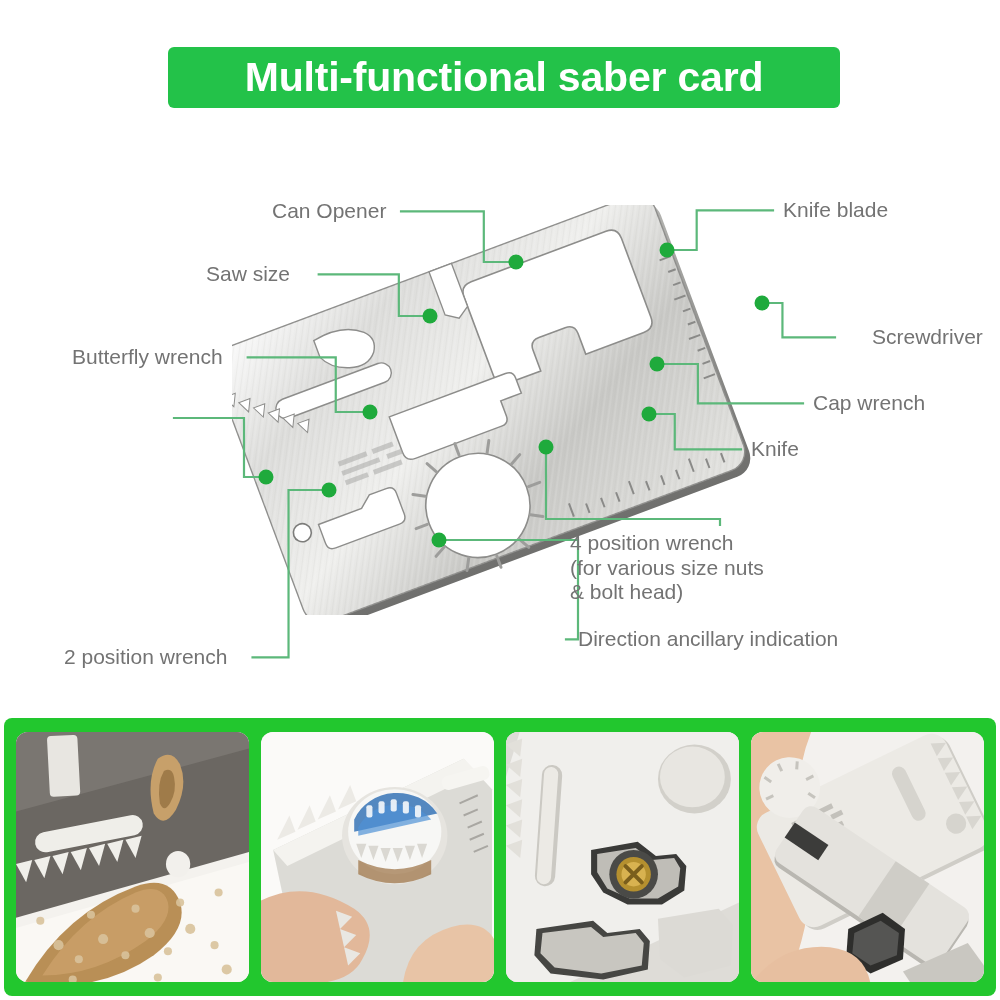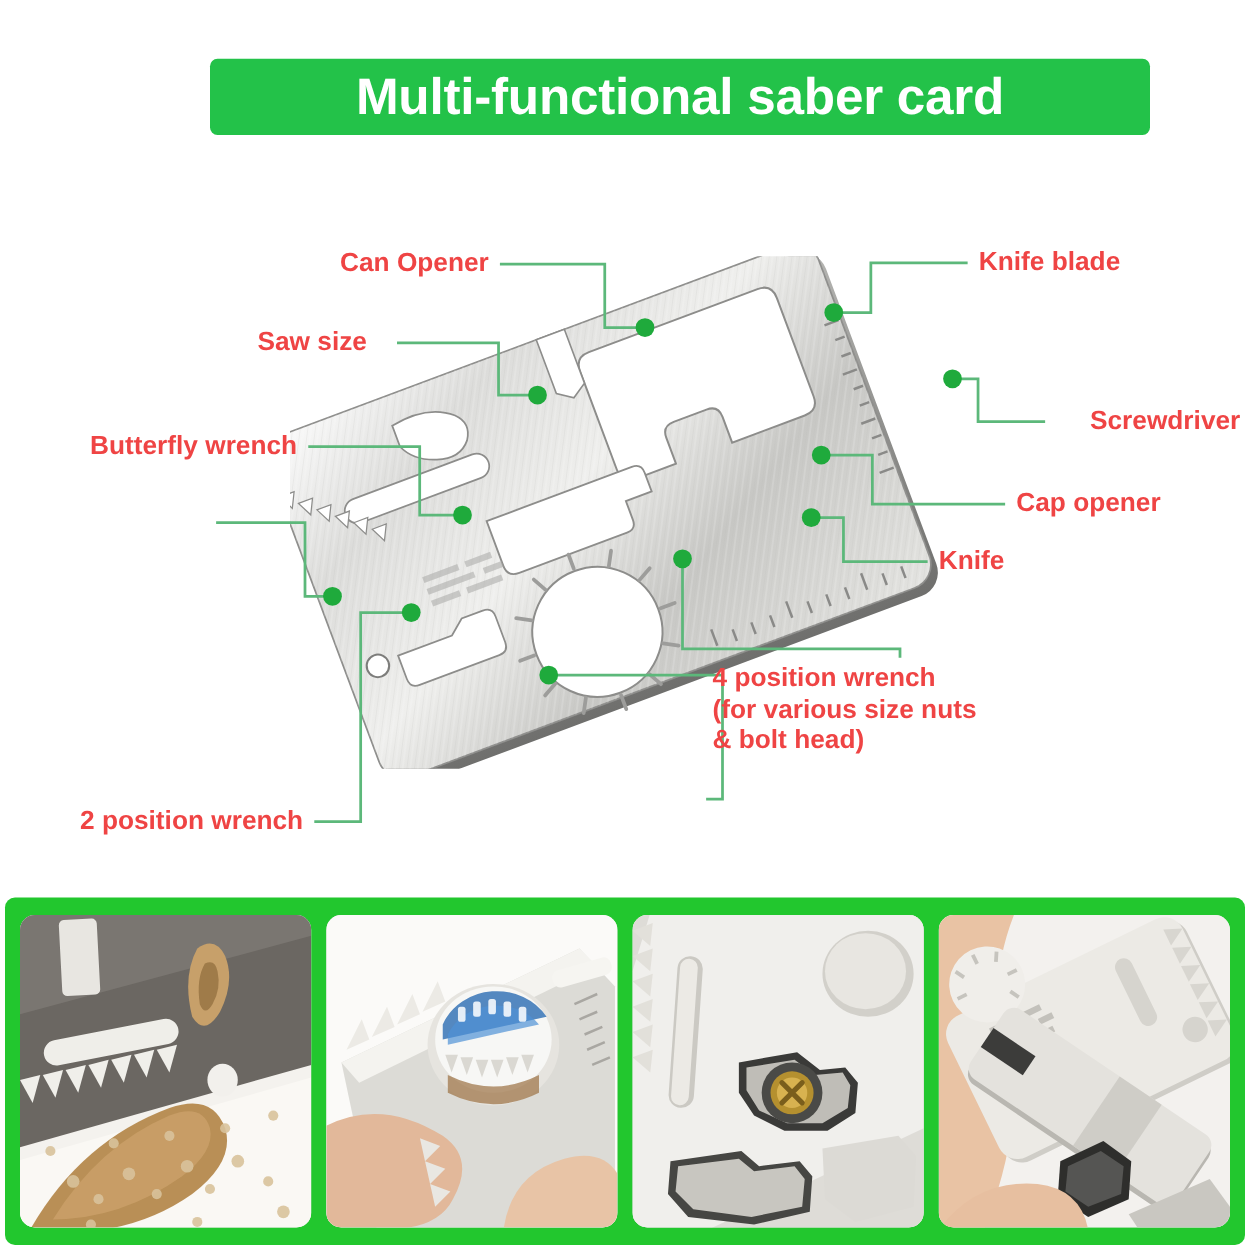--- a/index.html
+++ b/index.html
@@ -10,43 +10,43 @@
     background: #ffffff;
     font-family: "Liberation Sans", sans-serif;
     overflow: hidden;
   }
   #page { position: relative; width: 1000px; height: 1000px; background: #fff; }
 
   
   #title-banner {
     position: absolute;
     left: 168px; top: 47px;
-    width: 752px; height: 61px;
+    width: 672px; height: 61px;
     background: #23c249;
     border-radius: 6px;
     display: flex; align-items: center; justify-content: center;
   }
   #title-text {
     color: #ffffff;
     font-size: 41px;
     font-weight: bold;
     letter-spacing: -0.2px;
     white-space: nowrap;
     line-height: 1;
   }
 
   
   #diagram { position: absolute; left: 0; top: 0; width: 1000px; height: 715px; }
   #leader-svg { position: absolute; left: 0; top: 0; width: 1000px; height: 715px; }
 
   .callout {
     position: absolute;
-    color: #ef4444;
+    color: #737373;
     font-size: 21px;
-    font-weight: bold;
+    font-weight: normal;
     line-height: 1.17;
     white-space: pre-line;
   }
   .callout.left-align  { text-align: left; }
   .callout.center-align{ text-align: left; }
 
   
   #card-wrap {
     position: absolute;
     left: 232px; top: 205px;
@@ -229,25 +229,26 @@
           <circle cx="439" cy="540" r="7.5" fill="#1faa3c"></circle>
         </g>
     </svg>
 
     <div class="callout left-align" style="left:272px; top:199px;">Can Opener</div>
     <div class="callout left-align" style="left:206px; top:262px;">Saw size</div>
     <div class="callout left-align" style="left:72px;  top:345px;text-align:right;">Butterfly wrench</div>
     <div class="callout left-align" style="left:64px;  top:645px;">2 position wrench</div>
     <div class="callout left-align" style="left:783px; top:198px;">Knife blade</div>
     <div class="callout left-align" style="left:872px; top:325px;">Screwdriver</div>
-    <div class="callout left-align" style="left:813px; top:391px;">Cap opener</div>
+    <div class="callout left-align" style="left:813px; top:391px;">Cap wrench</div>
     <div class="callout left-align" style="left:751px; top:437px;">Knife</div>
     <div class="callout center-align" style="left:660px; top:531px; width:300px; margin-left:-90px;">4 position wrench
 (for various size nuts
 &amp; bolt head)</div>
+    <div class="callout left-align" style="left:578px; top:627px;">Direction ancillary indication</div>
   </div>
 
   <div id="photo-strip">
 
     <div class="photo-cell">
       <svg viewBox="0 0 230 250" preserveAspectRatio="xMidYMid slice">
         <rect width="230" height="250" fill="#f4f2ee"></rect>
         <path d="M 0,0 L 230,0 L 230,120 L 0,185 Z" fill="#6b6762"></path>
         <path d="M 0,0 L 230,0 L 230,18 L 0,80 Z" fill="#8a8680" opacity="0.5"></path>
         <rect x="32" y="5" width="30" height="60" rx="4" fill="#e8e6e1" transform="rotate(-3 47 35)"></rect>

